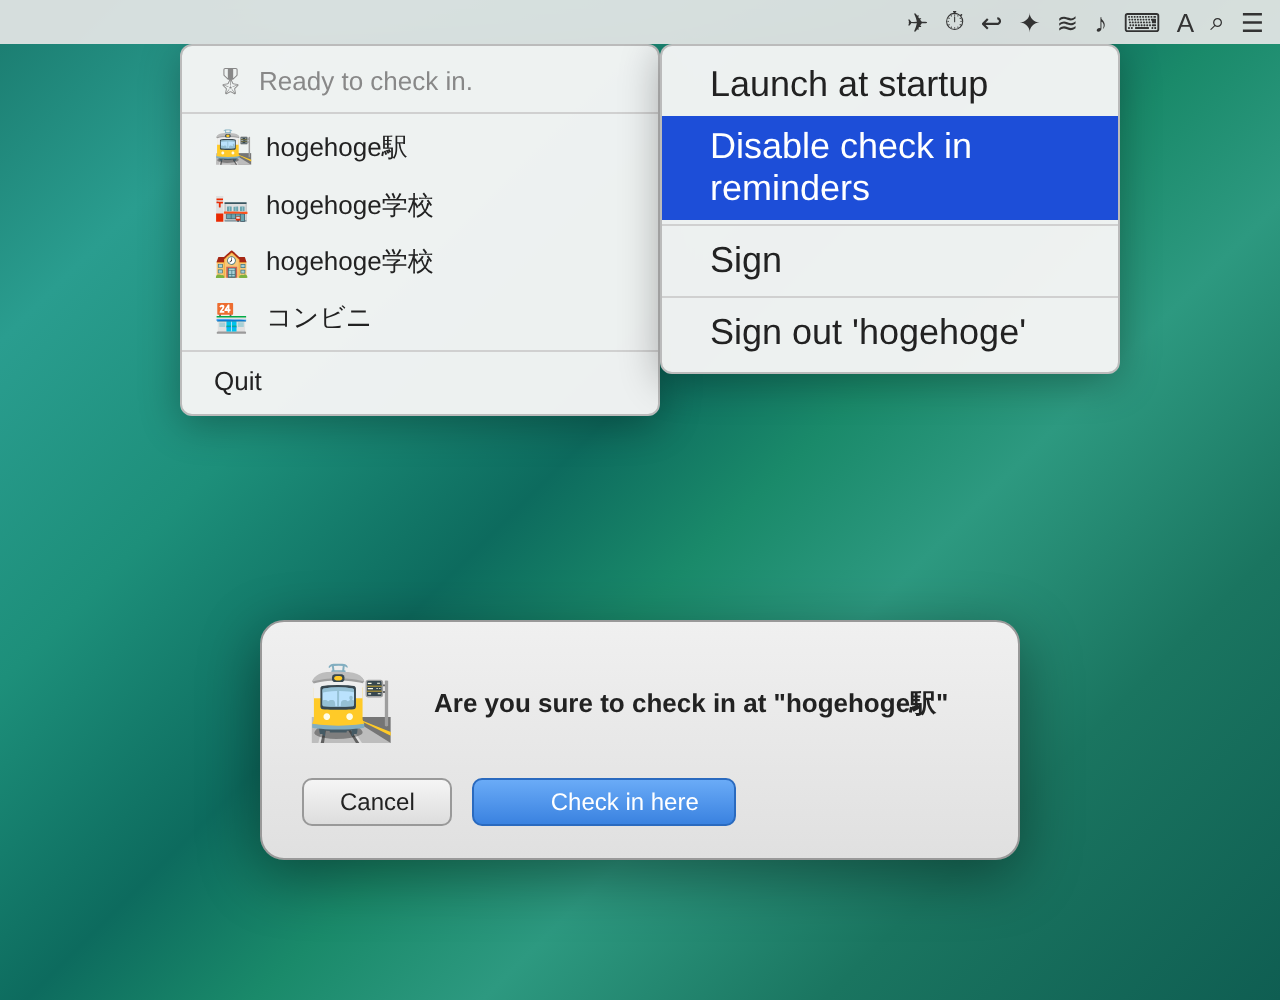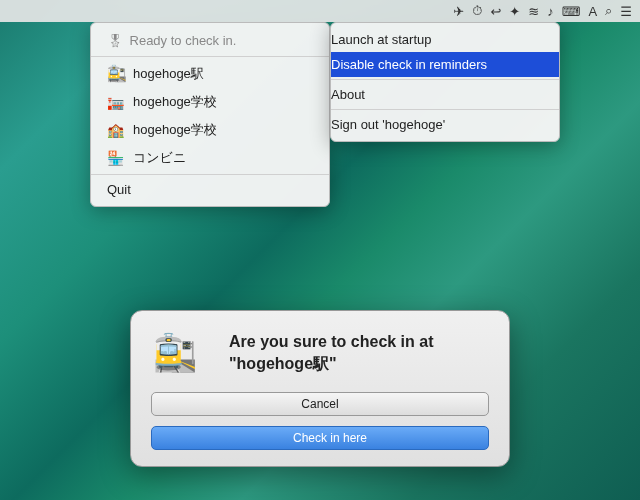--- a/index.html
+++ b/index.html
@@ -111,22 +111,22 @@
       width: 230px;
       background: rgba(245,245,245,0.97);
       border: 1px solid #bbb;
       border-radius: 6px;
       box-shadow: 0 4px 20px rgba(0,0,0,0.3);
       padding: 4px 0;
       z-index: 51;
     }
 
     .submenu-item {
-      padding: 5px 0;
-      font-size: 13px;
+      padding: 5px 24px;
+      font-size: 18px;
       color: #222;
       cursor: pointer;
     }
 
     .submenu-item.active {
       background: #1d4ed8;
       color: white;
     }
 
     .submenu-divider {
@@ -157,32 +157,30 @@
     }
 
     .dialog-icon {
       font-size: 36px;
       flex-shrink: 0;
       width: 50px;
       text-align: center;
     }
 
     .dialog-text {
-      font-size: 16px;
+      font-size: 13px;
       color: #222;
       font-weight: 600;
       line-height: 1.4;
-      margin-left: 12px;
     }
 
     .dialog-buttons {
       display: flex;
       justify-content: flex-start;
       gap: 10px;
-      flex-direction: column;
     }
 
     .btn {
       padding: 4px 18px;
       font-size: 12px;
       border-radius: 5px;
       cursor: pointer;
       border: 1px solid #999;
       background: linear-gradient(to bottom, #f5f5f5, #ddd);
       color: #222;
@@ -252,21 +250,21 @@
 
 <div class="submenu">
   <div class="submenu-item">
     <span>Launch at startup</span>
   </div>
   <div class="submenu-item active">
     <span>Disable check in reminders</span>
   </div>
   <div class="submenu-divider"></div>
   <div class="submenu-item">
-    <span>About</span>
+    <span>Sign</span>
   </div>
   <div class="submenu-divider"></div>
   <div class="submenu-item">
     <span>Sign out 'hogehoge'</span>
   </div>
 </div>
 
 <div class="dialog">
   <div class="dialog-content">
     <div class="dialog-icon">🚉</div>

